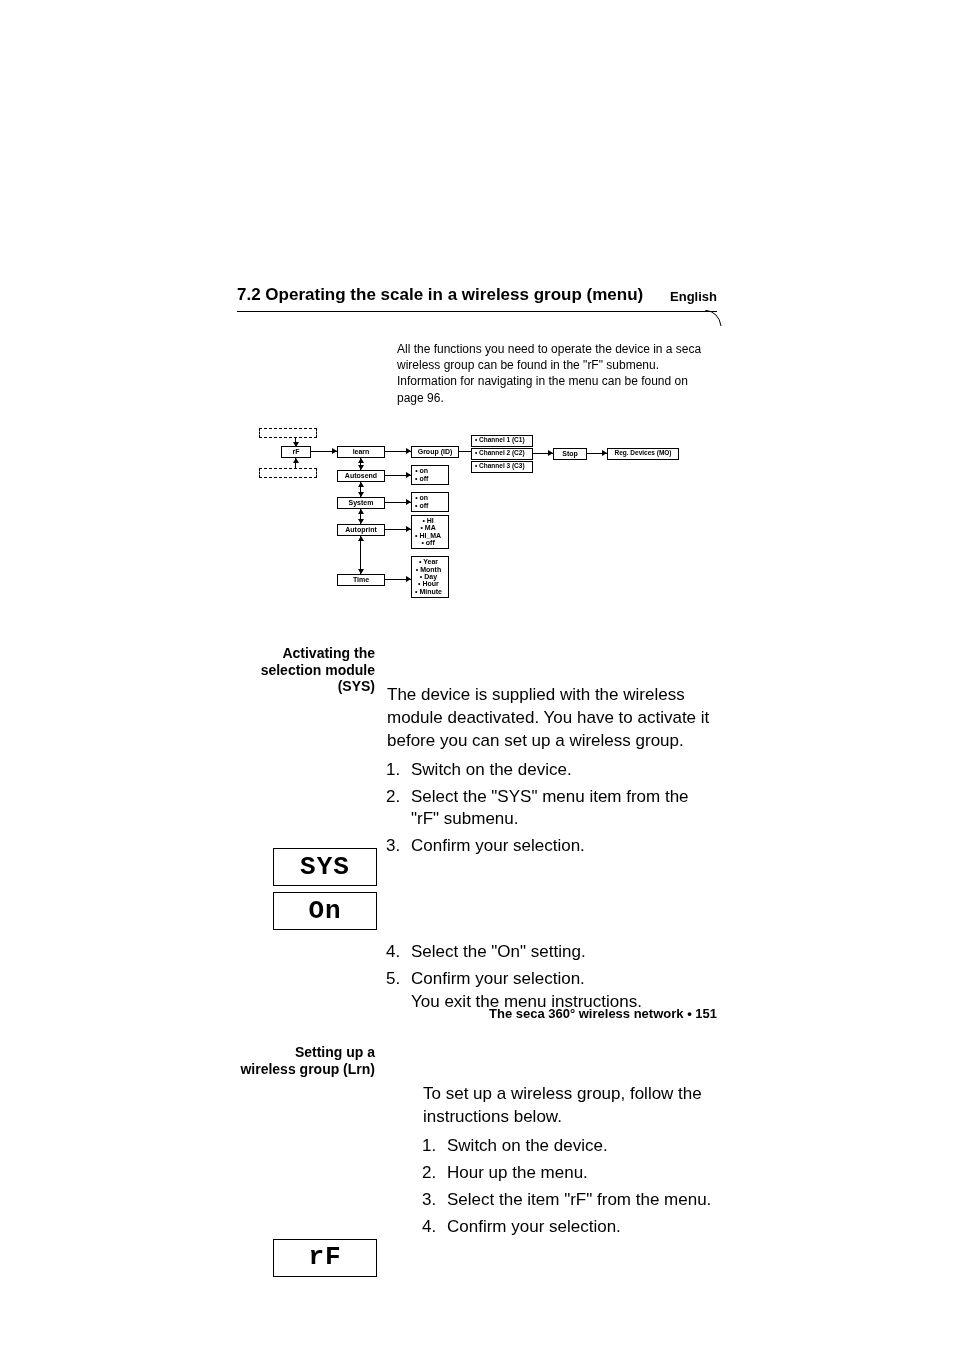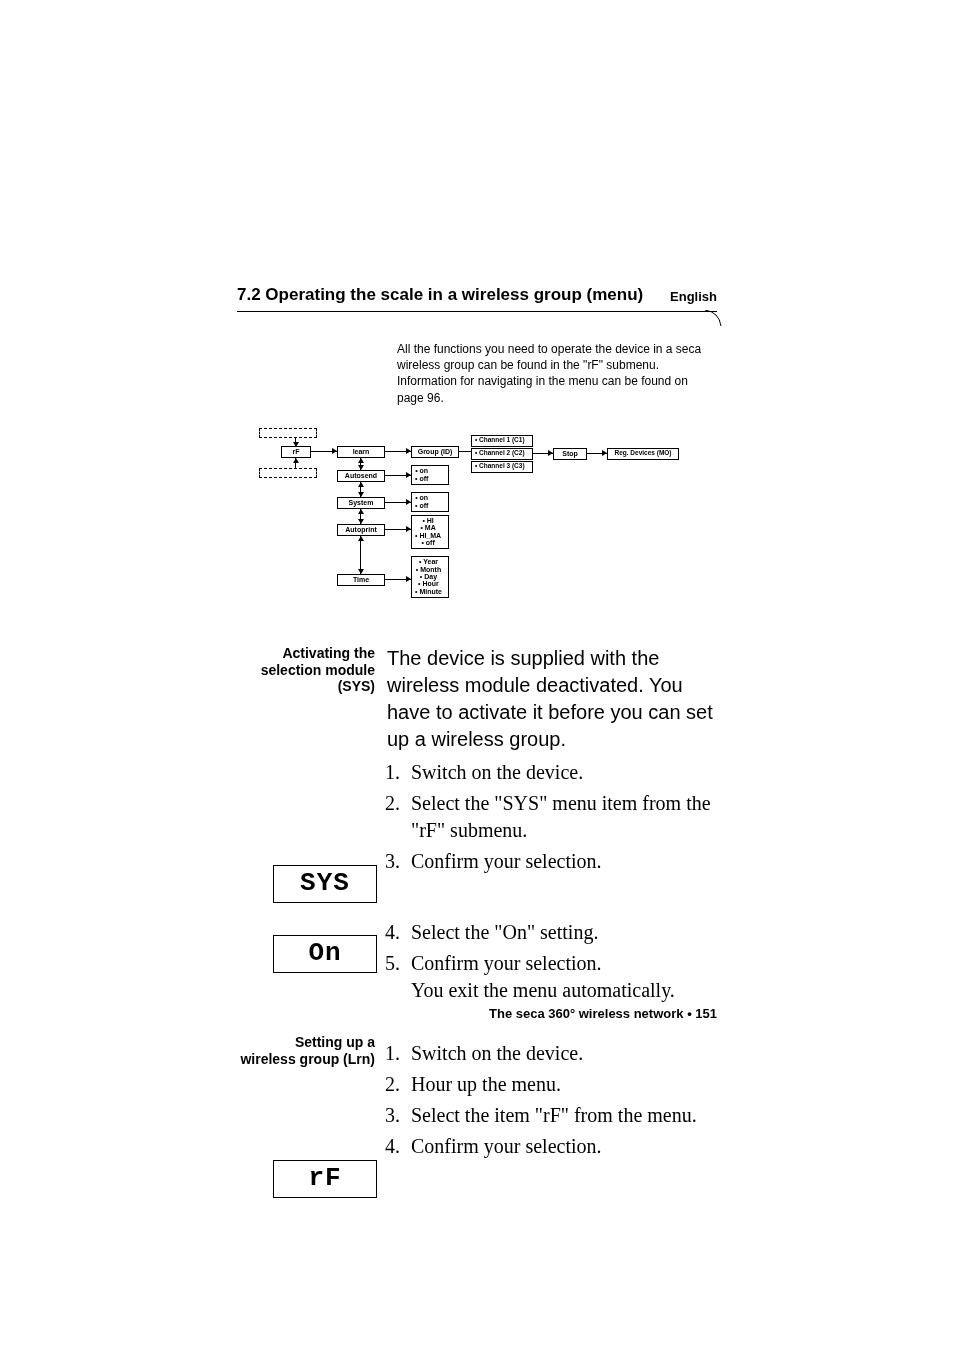--- a/index.html
+++ b/index.html
@@ -16,23 +16,23 @@
   .dashbox { position: absolute; border: 1px dashed #000; }
   .nbox   { position: absolute; border: 1px solid #000; display: flex; align-items: center; justify-content: center; text-align: center; line-height: 1.05; background: #fff; }
   .arrow  { position: absolute; background: #000; }
   .ah-r, .ah-l, .ah-u, .ah-d { position: absolute; width: 0; height: 0; }
   .ah-r { border-top: 3px solid transparent; border-bottom: 3px solid transparent; border-left: 5px solid #000; }
   .ah-u { border-left: 3px solid transparent; border-right: 3px solid transparent; border-bottom: 5px solid #000; }
   .ah-d { border-left: 3px solid transparent; border-right: 3px solid transparent; border-top: 5px solid #000; }
   
   .two-col { display: flex; margin-bottom: 26px; }
   .left-col { width: 150px; font-size: 14px; font-weight: bold; text-align: right; padding-right: 12px; line-height: 1.2; }
-  .right-col { flex: 1; font-size: 20px; line-height: 1.35; }
+  .right-col { flex: 1; font-size: 17px; line-height: 1.35; margin-top: 39px; }
   .right-col ol { margin: 6px 0 0 18px; }
-  .right-col ol li { margin-bottom: 4px; padding-left: 6px; font-family: Liberation Serif, serif; }
+  .right-col ol li { margin-bottom: 4px; padding-left: 6px; }
   .display-box { width: 104px; height: 38px; border: 1.5px solid #000; display: flex; align-items: center; justify-content: center; font-family: "Courier New", monospace; font-weight: bold; font-size: 26px; letter-spacing: 1px; margin-left: 36px; margin-top: 8px; }
   .footer { position: absolute; bottom: 326px; right: 237px; font-size: 13px; font-weight: bold; }
 </style>
 </head>
 <body>
 
 <div class="page">
 
   <div class="lang-label">English</div>
 
@@ -131,36 +131,37 @@
         <li>Switch on the device.</li>
         <li>Select the "SYS" menu item from the "rF" submenu.</li>
         <li>Confirm your selection.</li>
       </ol>
     </div>
   </div>
 
   <div class="two-col" style="margin-top:-48px;">
     <div class="left-col">
       <div class="display-box">SYS</div>
-      <div class="display-box" style="margin-top:32px;">On</div>
+      <div class="display-box" style="margin-top:6px;">On</div>
     </div>
     <div class="right-col" style="padding-top:56px;">
       <ol start="4">
         <li>Select the "On" setting.</li>
         <li>
           <span>Confirm your selection.</span><br>
-          <span>You exit the menu automatically.</span>
+          <span>You exit the menu instructions.</span>
         </li>
       </ol>
     </div>
   </div>
 
-  <div class="two-col" style="margin-top:4px;">
+  <div class="two-col" style="margin-top:4px;gap:36px;">
     <div class="left-col">Setting up a wireless group (Lrn)</div>
     <div class="right-col">
+      <p>To set up a wireless group, follow the instructions below.</p>
       <ol>
         <li>Switch on the device.</li>
         <li>Hour up the menu.</li>
         <li>Select the item "rF" from the menu.</li>
         <li>Confirm your selection.</li>
       </ol>
     </div>
   </div>
   <div class="two-col" style="margin-top:-58px;">
     <div class="left-col">

